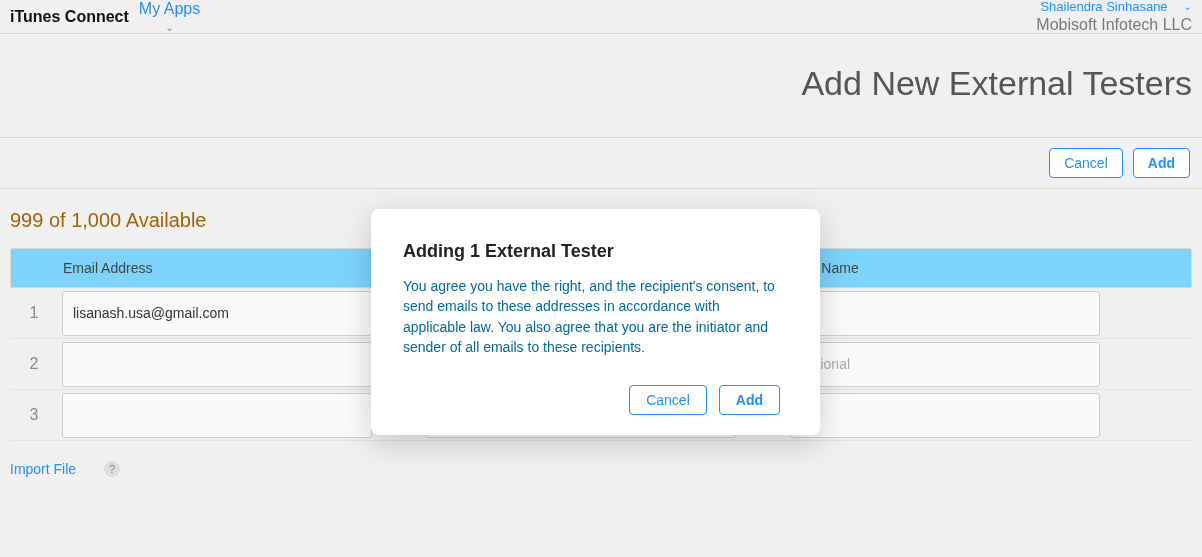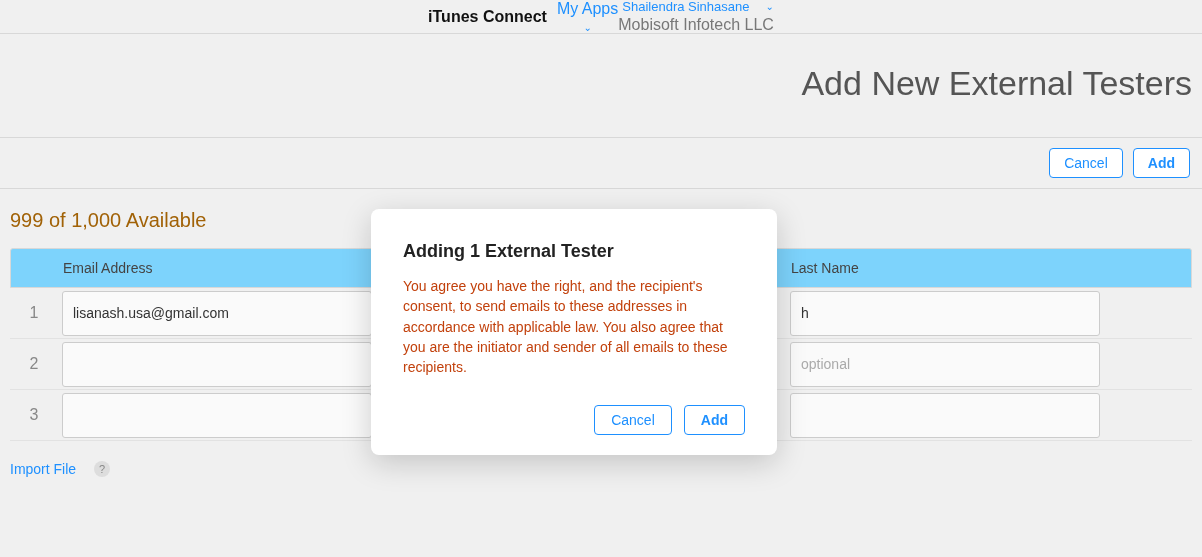--- a/index.html
+++ b/index.html
@@ -12,21 +12,21 @@
       position: relative;
       color: #333;
     }
     .header {
       background: #f0f0f0;
       height: 34px;
       border-bottom: 1px solid #d8d8d8;
       display: flex;
       align-items: center;
       padding: 0 10px;
-      justify-content: center;
+      justify-content: space-between;
     }
     .header-left { display: flex; align-items: center; gap: 10px; }
     .brand {
       font-weight: 600;
       font-size: 16px;
       color: #111;
     }
     .myapps {
       color: #1e90ff;
       font-size: 16px;
@@ -113,53 +113,53 @@
       width: 310px;
     }
     .trow .col-email, .trow .col-first, .trow .col-last {
       display: flex;
       align-items: center;
     }
     .import-row {
       padding: 20px 10px;
       display: flex;
       align-items: center;
-      gap: 18px;
+      gap: 28px;
     }
     .import-link { color: #1e90ff; font-size: 14px; }
     .help {
       width: 16px; height: 16px; border-radius: 50%;
       background: #ddd; color: #888; font-size: 11px;
       display: flex; align-items: center; justify-content: center;
     }
     .overlay {
       position: absolute;
       inset: 0;
       pointer-events: none;
     }
     .modal {
       position: absolute;
       left: 371px;
       top: 209px;
-      width: 406px;
+      width: 449px;
       background: #fff;
       border-radius: 8px;
       box-shadow: 0 8px 30px rgba(0,0,0,0.18);
-      padding: 32px 32px 20px 32px;
+      padding: 32px 40px 20px 32px;
       pointer-events: auto;
     }
     .modal-title {
       font-size: 18px;
       font-weight: 600;
       color: #222;
       margin-bottom: 14px;
     }
     .modal-body {
       font-size: 14px;
-      color: #c2410c;
+      color: #0369a1;
       line-height: 1.45;
       margin-bottom: 28px;
     }
     .modal-actions {
       display: flex;
       justify-content: flex-end;
       gap: 12px;
     }
     .mbtn {
       border: 1px solid #1e90ff;

